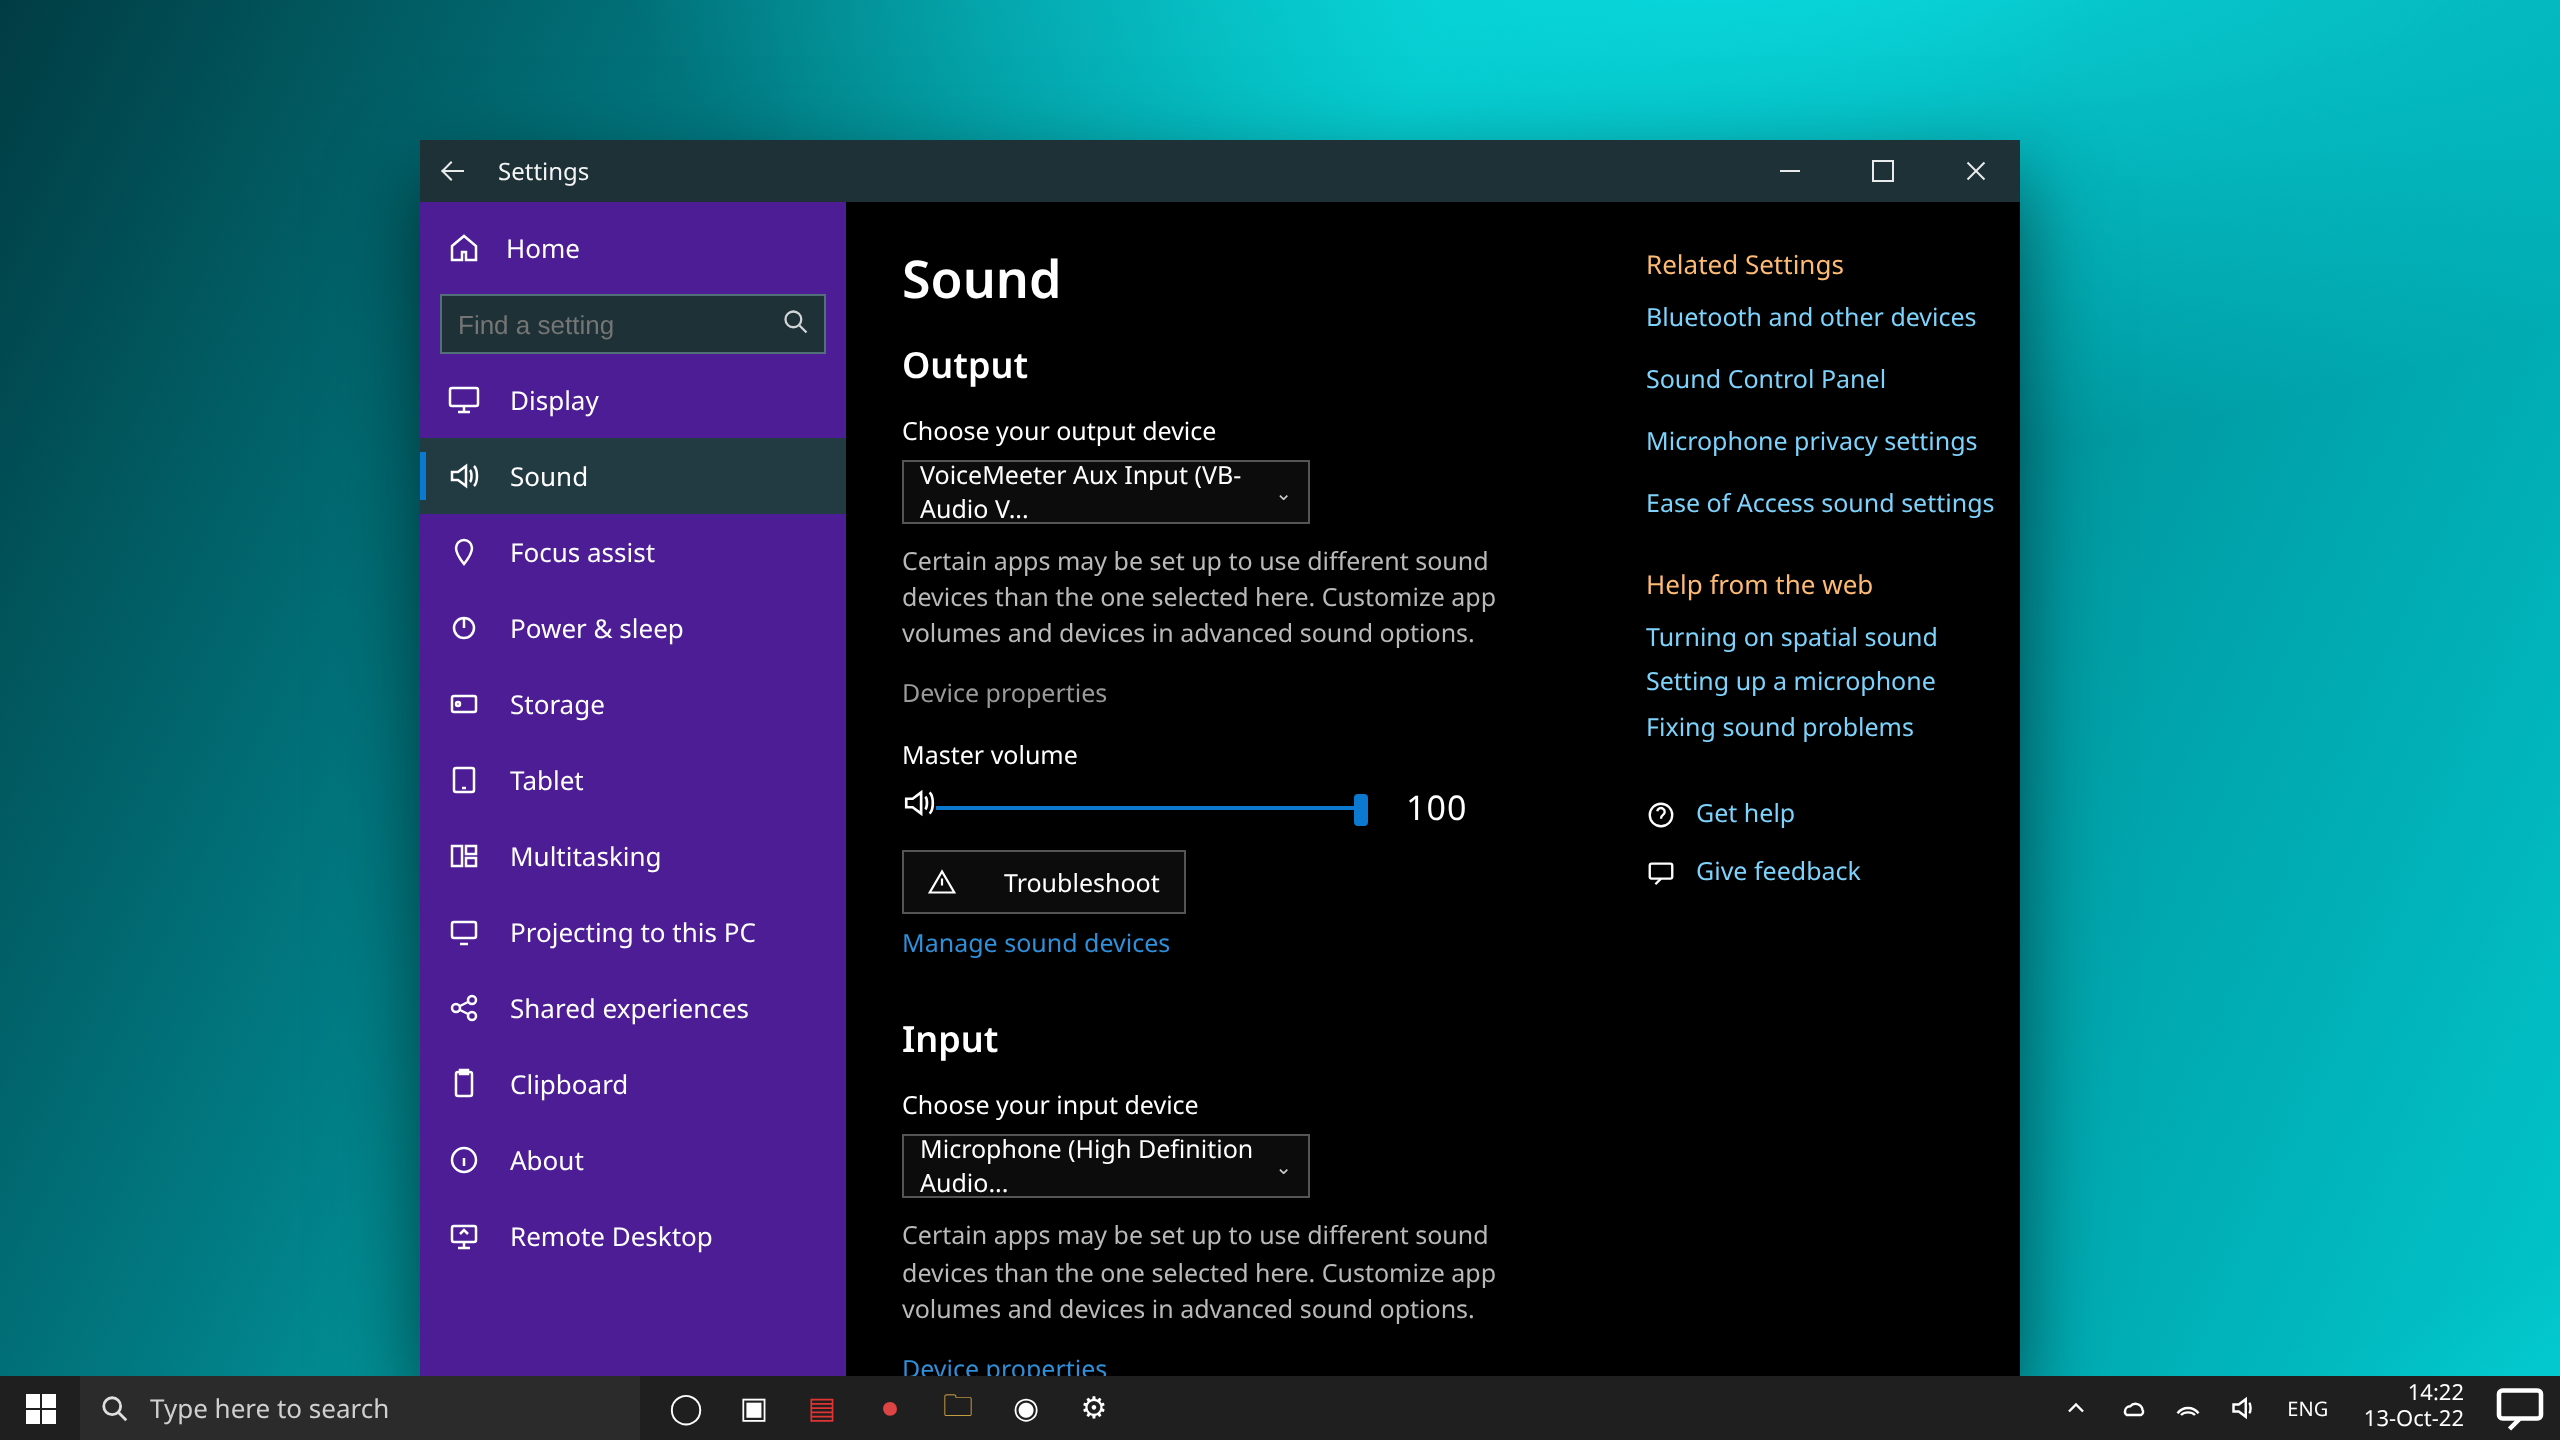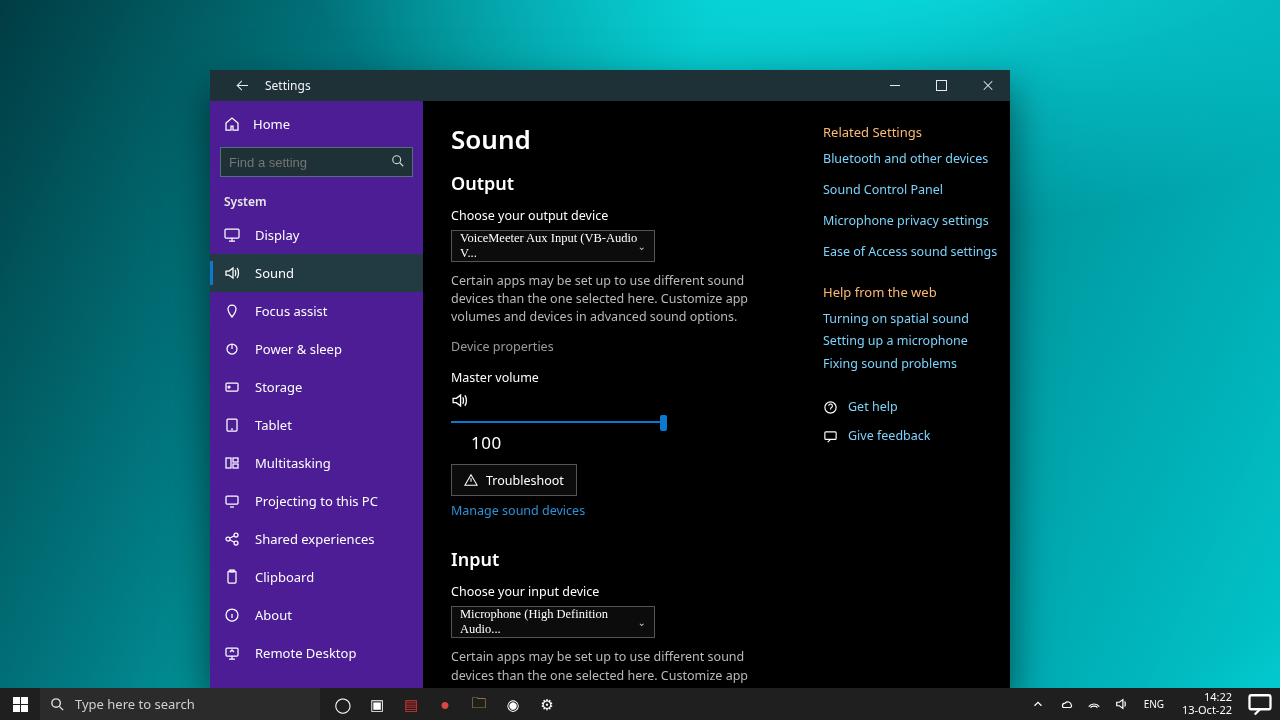--- a/index.html
+++ b/index.html
@@ -8,21 +8,21 @@
     user-select:none;}
   .wallpaper{position:absolute;inset:0;
     background:radial-gradient(1200px 600px at 70% -10%,#1adfe3 0%,transparent 50%),
                radial-gradient(900px 500px at 120% 120%,#1adfe3 0%,transparent 55%),
                linear-gradient(115deg,#053b41 0%,#0a7a81 25%,#0fb3b6 45%,#0a8e95 65%,#0fc2c7 100%);
     filter:saturate(1.1);}
   .window{position:absolute;left:210px;top:70px;width:800px;height:620px;
     background:#000;color:#fff;box-shadow:0 18px 40px rgba(0,0,0,.55);
     display:flex;flex-direction:column;}
   .titlebar{height:31px;display:flex;align-items:center;justify-content:space-between;
-    background:#1d3137;padding-left:16px;}
+    background:#1d3137;}
   .titlebar-left{display:flex;align-items:center;padding-left:10px;gap:14px;}
   .back-arrow{width:15px;height:15px;position:relative;opacity:.9;cursor:pointer;}
   .back-arrow::before{content:"";position:absolute;left:2px;top:7px;width:10px;height:1px;background:#fff;}
   .back-arrow::after{content:"";position:absolute;left:2px;top:4px;width:6px;height:6px;border-left:1px solid #fff;border-bottom:1px solid #fff;transform:rotate(45deg);}
   .title-text{font-size:12px;opacity:.95;}
   .titlebar-btns{display:flex;}
   .tb-btn{width:46px;height:31px;display:flex;align-items:center;justify-content:center;color:#fff;opacity:.9;cursor:pointer;}
   .tb-min::before{content:"";display:block;width:10px;height:1px;background:#fff;}
   .tb-max::before{content:"";display:block;width:9px;height:9px;border:1px solid #fff;}
   .tb-close{position:relative;width:10px;height:10px;}
@@ -43,30 +43,30 @@
   .sb-item.active{background:#223a41;}
   .sb-item.active::before{content:"";position:absolute;left:0;top:7px;bottom:7px;width:3px;background:#0b79d0;}
   .content{flex:1;background:#000;display:flex;min-width:0;}
   .main{flex:1;padding:12px 28px 0 28px;overflow:hidden;min-width:0;color:#fff;}
   h1.page{font-size:26px;font-weight:600;margin:8px 0 14px;}
   h2.section{font-size:18px;font-weight:600;margin:10px 0 12px;}
   .label{font-size:12.5px;margin:6px 0;}
   .helper{font-size:12.5px;color:#b9b9b9;max-width:330px;line-height:1.45;margin:10px 0 6px;}
   .link{color:#2f8fd8;font-size:12.5px;cursor:pointer;margin:6px 0;display:inline-block;}
   .combo{width:186px;height:30px;border:1px solid #555;background:#0c0c0c;color:#fff;
-    display:flex;align-items:center;justify-content:space-between;padding:0 8px;font-size:12.5px;cursor:pointer;margin-top:4px;font-family:Liberation Serif, serif;}
+    display:flex;align-items:center;justify-content:space-between;padding:0 8px;font-size:12.5px;cursor:pointer;margin-top:4px;}
   .combo .chev{font-size:10px;color:#ccc;}
-  .vol-row{display:flex;align-items:flex-start;gap:0;margin:6px 0 10px;flex-direction:column;}
+  .vol-row{display:flex;align-items:center;gap:0;margin:6px 0 10px;}
   .vol-icon svg{width:17px;height:17px;stroke:#fff;stroke-width:1.25;fill:none;}
   .slider{position:relative;width:215px;height:18px;}
   .slider .track{position:absolute;left:0;right:0;top:8px;height:2px;background:#3a3a3a;}
   .slider .fill{position:absolute;left:0;top:8px;height:2px;background:#0b79d0;}
   .slider .thumb{position:absolute;top:2px;width:7px;height:16px;background:#0b79d0;border-radius:2px;}
   .vol-val{font-size:17px;margin-left:20px;letter-spacing:.5px;}
-  .ts-btn{display:inline-flex;align-items:center;gap:8px;height:30px;padding:0 12px;
+  .ts-btn{display:inline-flex;align-items:center;gap:24px;height:30px;padding:0 12px;
     border:1px solid #555;background:#0c0c0c;color:#fff;font-size:12.5px;cursor:pointer;}
   .ts-btn svg{width:14px;height:14px;stroke:#fff;stroke-width:1.25;fill:none;}
   .rightcol{width:175px;padding:22px 12px 0 0;color:#fff;font-size:12.5px;}
   .rc-heading{font-size:13px;font-weight:400;color:#fdba74;margin-bottom:10px;}
   .rc-link{color:#7dd3fc;display:block;margin:0 0 14px;line-height:1.35;cursor:pointer;}
   .rc-row{display:flex;align-items:center;gap:10px;margin:0 0 12px;}
   .rc-row svg{width:15px;height:15px;stroke:#fff;stroke-width:1.25;fill:none;}
   .taskbar{position:absolute;left:0;right:0;bottom:0;height:32px;background:#1f1f1f;display:flex;align-items:center;color:#fff;}
   .tb-left{display:flex;align-items:center;height:100%;}
   .start{width:40px;height:100%;display:flex;align-items:center;justify-content:center;cursor:pointer;}
@@ -120,21 +120,20 @@
       </div>
       <div class="search-wrap">
         <input class="search" placeholder="Find a setting" style="">
         <span class="search-icon">
           <svg viewBox="0 0 16 16" stroke="#fff" stroke-width="1.3" fill="none">
               <circle cx="6.5" cy="6.5" r="4.5"></circle>
               <path d="M10 10l4 4"></path>
             </svg>
         </span>
       </div>
-      <div class="sb-heading">System</div>
 
       <div class="sb-item">
         <span class="sb-icon">
             <svg viewBox="0 0 16 16">
               <rect x="1" y="2" width="14" height="9" rx="1"></rect>
               <path d="M5 14h6M8 11v3"></path>
             </svg>
           </span>
         <span>Display</span>
       </div>

